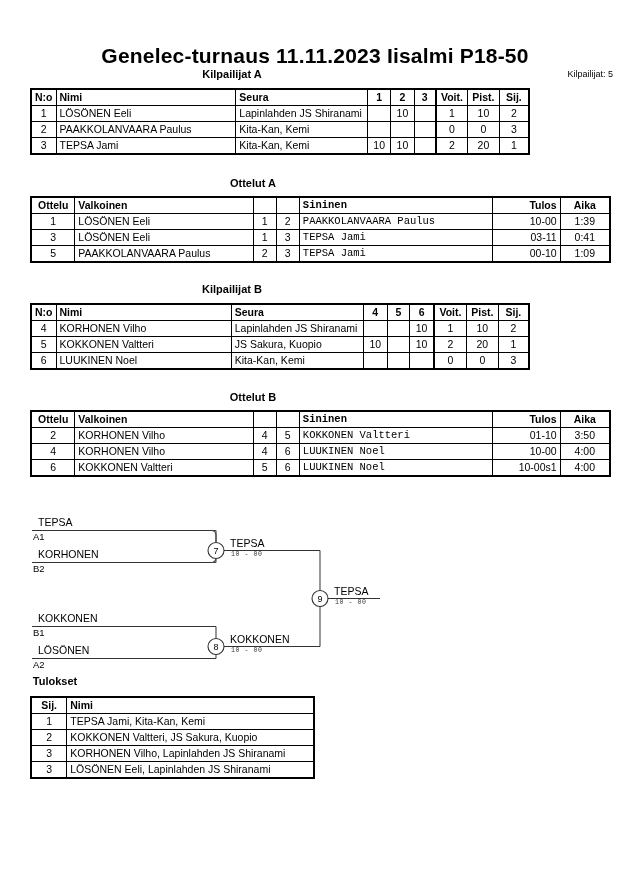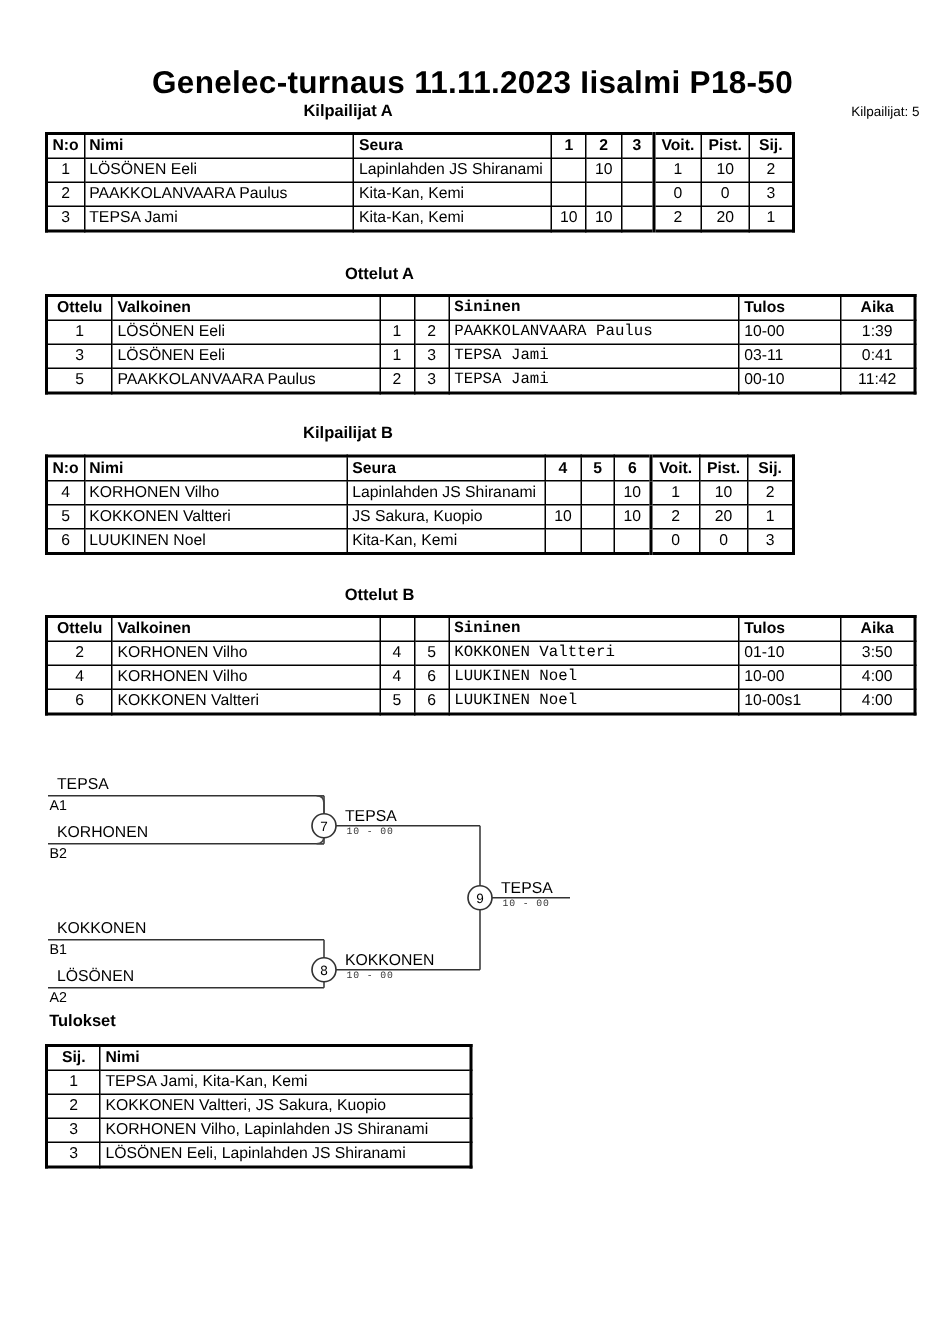--- a/index.html
+++ b/index.html
@@ -83,21 +83,21 @@
   .tbl-players .thick-left { border-left: 2px solid #000; }
 
   
   .tbl-matches { left: 30px; width: 581px; }
   .tbl-matches-a { top: 196px; }
   .tbl-matches-b { top: 410px; }
   .tbl-matches .col-ott   { width: 36px;  text-align: center; }
   .tbl-matches .col-white { width: 170px; text-align: left; }
   .tbl-matches .col-n     { width: 16px;  text-align: center; }
   .tbl-matches .col-blue  { width: 185px; text-align: left; font-family: Liberation Mono, monospace; }
-  .tbl-matches .col-res   { width: 60px;  text-align: left; }
+  .tbl-matches .col-res   { width: 60px;  text-align: right; }
   .tbl-matches .col-time  { width: 42px;  text-align: center; }
 
   
   .tbl-results { top: 696px; left: 30px; width: 285px; }
   .tbl-results .col-rank { width: 32px;  text-align: center; }
   .tbl-results .col-nimi { width: 247px; text-align: left; }
 
   
   .bracket {
     position: absolute;
@@ -225,21 +225,21 @@
       <td class="col-res">03-11</td>
       <td class="col-time">0:41</td>
     </tr>
     <tr>
       <td class="col-ott">5</td>
       <td class="col-white">PAAKKOLANVAARA Paulus</td>
       <td class="col-n">2</td>
       <td class="col-n">3</td>
       <td class="col-blue">TEPSA Jami</td>
       <td class="col-res">00-10</td>
-      <td class="col-time">11:42</td>
+      <td class="col-time">1:09</td>
     </tr>
   </tbody>
 </table>
 
 <div class="section-caption caption-b">Kilpailijat B</div>
 
 <table class="grid tbl-players tbl-players-b">
   <thead>
     <tr>
       <th class="col-no">N:o</th>

